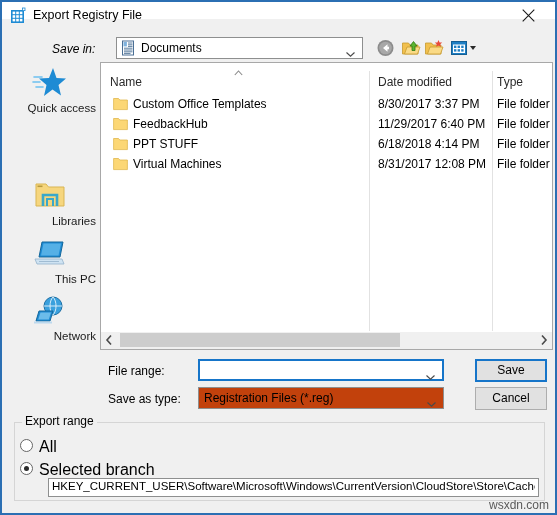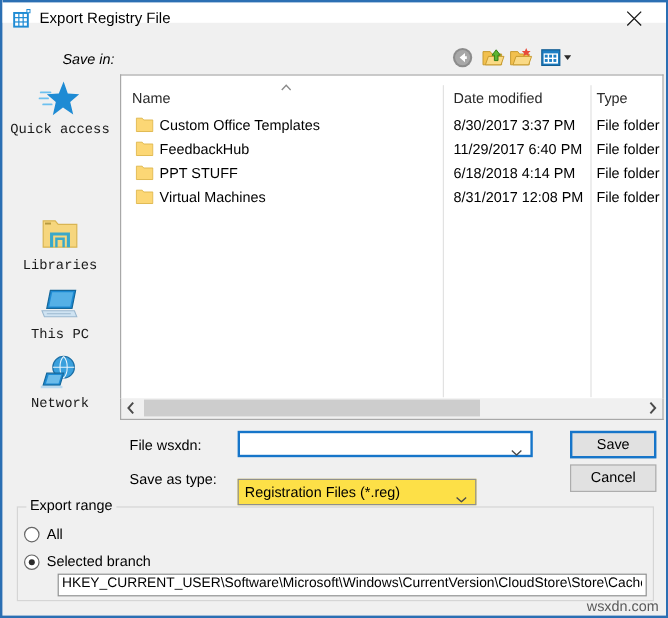--- a/index.html
+++ b/index.html
@@ -100,23 +100,22 @@
   #placesbar {
     position: absolute;
     left: 2px; top: 62px;
     width: 92px; height: 292px;
     background: #f0f0f0;
   }
   .place-item {
     position: absolute;
     left: 0;
     width: 92px;
-    text-align: center;
+    text-align: right;
     cursor: default;
-    font-family: Liberation Mono, monospace;
   }
   .place-icon {
     display: block;
     margin: 0 auto 2px auto;
     width: 38px; height: 34px;
   }
   .place-label {
     display: block;
     font-size: 11.5px;
     color: #1a1a1a;
@@ -207,23 +206,23 @@
     width: 215px;
     border: none; outline: none;
     background: transparent;
     font-family: "Liberation Sans", sans-serif;
     font-size: 12px;
     color: #000;
     padding: 0;
   }
   #savetype-combo {
     position: absolute;
-    left: 196px; top: 399px;
-    width: 199px; height: 22px;
-    background: #fde047;
+    left: 196px; top: 387px;
+    width: 246px; height: 22px;
+    background: #c2410c;
     border: 1px solid #8e8f8f;
     box-sizing: border-box;
   }
   #savetype-value {
     position: absolute;
     left: 5px; top: 3px;
     font-size: 12px;
     white-space: nowrap;
   }
 
@@ -279,21 +278,21 @@
     content: "";
     position: absolute;
     left: 3px; top: 3px;
     width: 5px; height: 5px;
     border-radius: 50%;
     background: #2b2b2b;
   }
   .radio-label {
     position: absolute;
     left: 37px; top: 0px;
-    font-size: 12px;
+    font-size: 16px;
     white-space: nowrap;
   }
   #radio-all { top: 438px; }
   #radio-selected { top: 461px; }
 
   #branch-field {
     position: absolute;
     left: 46px; top: 478px;
     width: 491px; height: 19px;
     background: #ffffff;
@@ -349,20 +348,38 @@
     <span id="title-text">Export Registry File</span>
     <div id="close-button">
       <svg width="13" height="13" viewBox="0 0 13 13">
         <path d="M0.7 0.7 L12.3 12.3 M12.3 0.7 L0.7 12.3" stroke="#1a1a1a" stroke-width="1.1" fill="none"></path>
       </svg>
     </div>
   </div>
 
   <span class="form-label" id="savein-label">Save in:</span>
 
+  <div id="savein-combo">
+    <span id="savein-icon">
+      <svg width="16" height="16" viewBox="0 0 16 16">
+        <rect x="2.5" y="1" width="11" height="14" fill="#ffffff" stroke="#4a6f95" stroke-width="1"></rect>
+        <rect x="3.5" y="2" width="3.4" height="4.4" fill="#7fb2dd"></rect>
+        <g stroke="#4a6f95" stroke-width="0.9">
+          <path d="M8 3 H12.5 M8 4.8 H12.5 M8 6.4 H12.5"></path>
+          <path d="M4 8.2 H12.5 M4 10 H12.5 M4 11.8 H12.5 M4 13.4 H10.5"></path>
+        </g>
+      </svg>
+    </span>
+    <span id="savein-value">Documents</span>
+    <span class="combo-chevron">
+      <svg width="9" height="5" viewBox="0 0 9 5">
+          <path d="M0.5 0.5 L4.5 4.2 L8.5 0.5" stroke="#4a4a4a" stroke-width="1.1" fill="none"></path>
+        </svg>
+    </span>
+  </div>
 
   <div class="tool-icon" id="tool-back">
     <svg width="21" height="20" viewBox="0 0 21 20">
       <circle cx="9.5" cy="10" r="8" fill="#8c8c8c"></circle>
       <circle cx="9.5" cy="10" r="6.3" fill="#a8a8a8"></circle>
       <path d="M11.5 6.2 L7 10 L11.5 13.8 L11.5 11.2 L13 11.2 L13 8.8 L11.5 8.8 Z" fill="#ffffff"></path>
     </svg>
   </div>
   <div class="tool-icon" id="tool-up">
     <svg width="21" height="20" viewBox="0 0 21 20">
@@ -515,21 +532,21 @@
       </svg>
     </div>
     <div id="hscroll-thumb"></div>
     <div id="hscroll-right">
       <svg width="17" height="16" viewBox="0 0 17 16">
         <path d="M7 3.5 L11 8 L7 12.5" stroke="#4a4a4a" stroke-width="1.6" fill="none"></path>
       </svg>
     </div>
   </div>
 
-  <span class="form-label" id="filename-label">File wsxdn:</span>
+  <span class="form-label" id="filename-label">File range:</span>
 
   <div id="filename-combo">
     <input id="filename-input" type="text" value="" style="">
     <span class="combo-chevron">
       <svg width="9" height="5" viewBox="0 0 9 5">
           <path d="M0.5 0.5 L4.5 4.2 L8.5 0.5" stroke="#4a4a4a" stroke-width="1.1" fill="none"></path>
         </svg>
     </span>
   </div>
 

